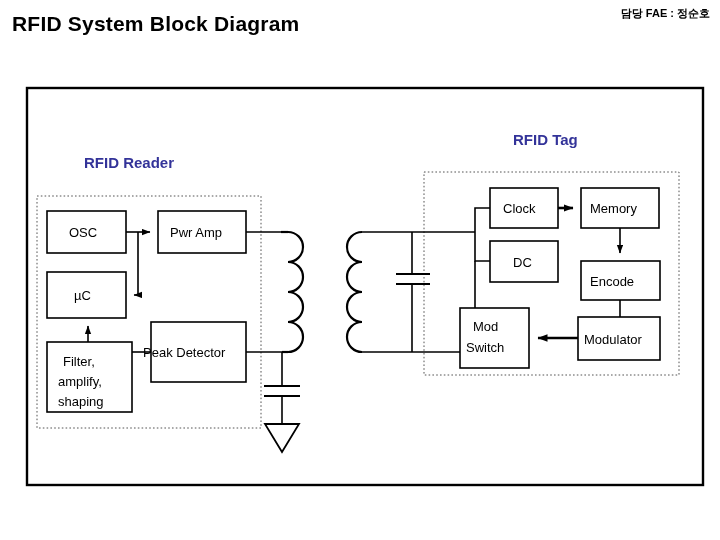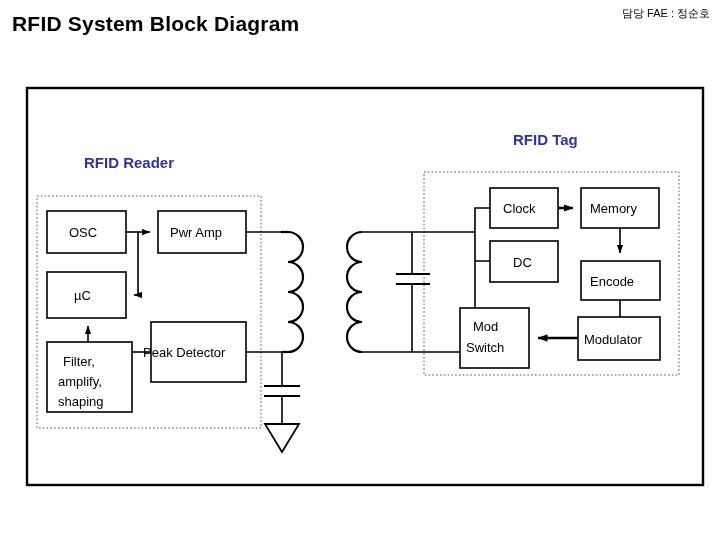--- a/index.html
+++ b/index.html
@@ -22,21 +22,21 @@
     font-weight: bold;
     color: #000000;
     letter-spacing: 0.2px;
     white-space: nowrap;
   }
   #fae-credit {
     position: absolute;
     right: 10px;
     top: 6px;
     font-size: 11px;
-    font-weight: normal;
+    font-weight: bold;
     color: #000000;
     white-space: nowrap;
   }
   #diagram-canvas {
     position: absolute;
     left: 0;
     top: 0;
   }
   .grp-label {
     font-family: "Liberation Sans", sans-serif;

